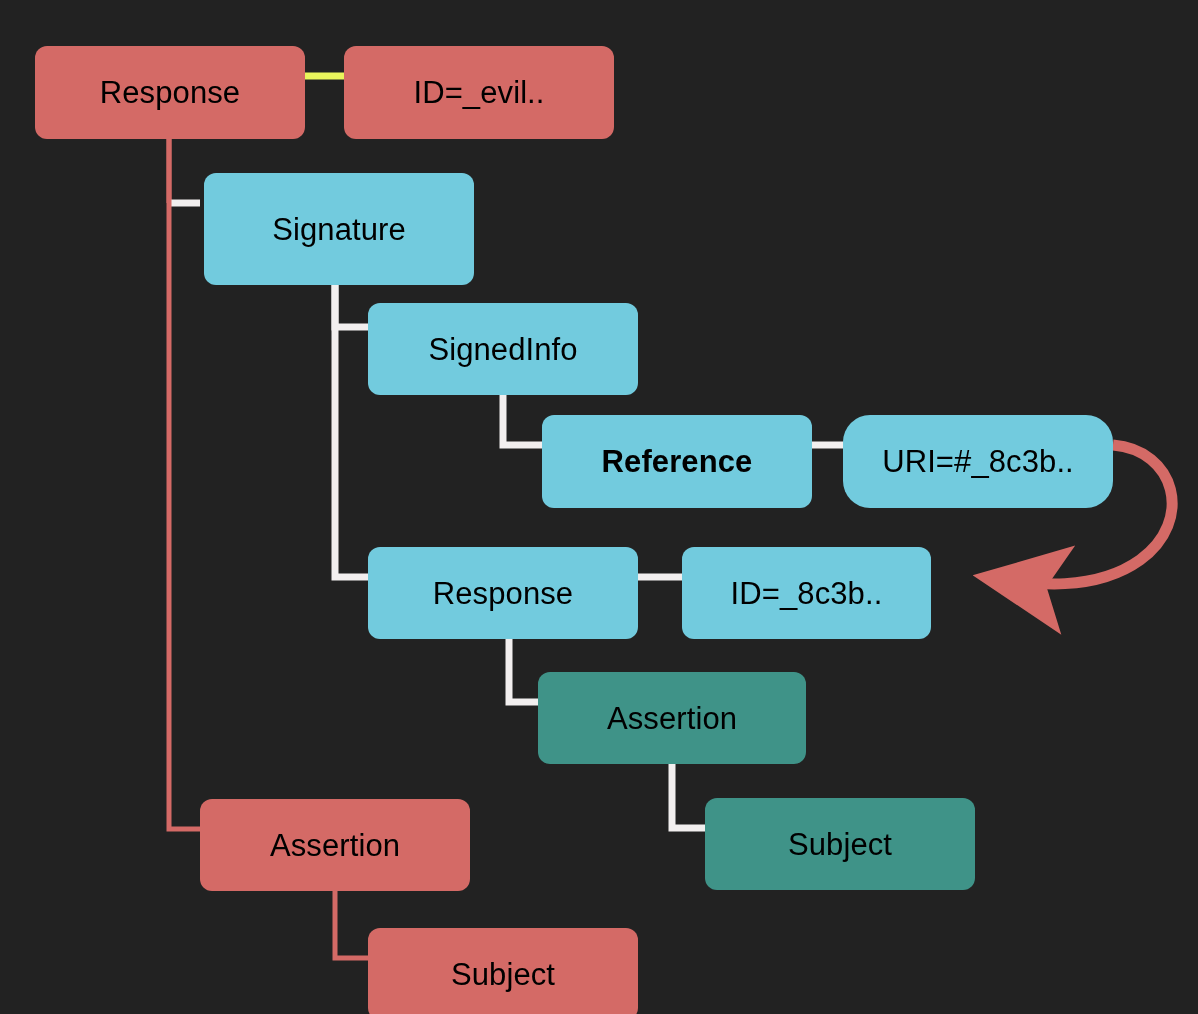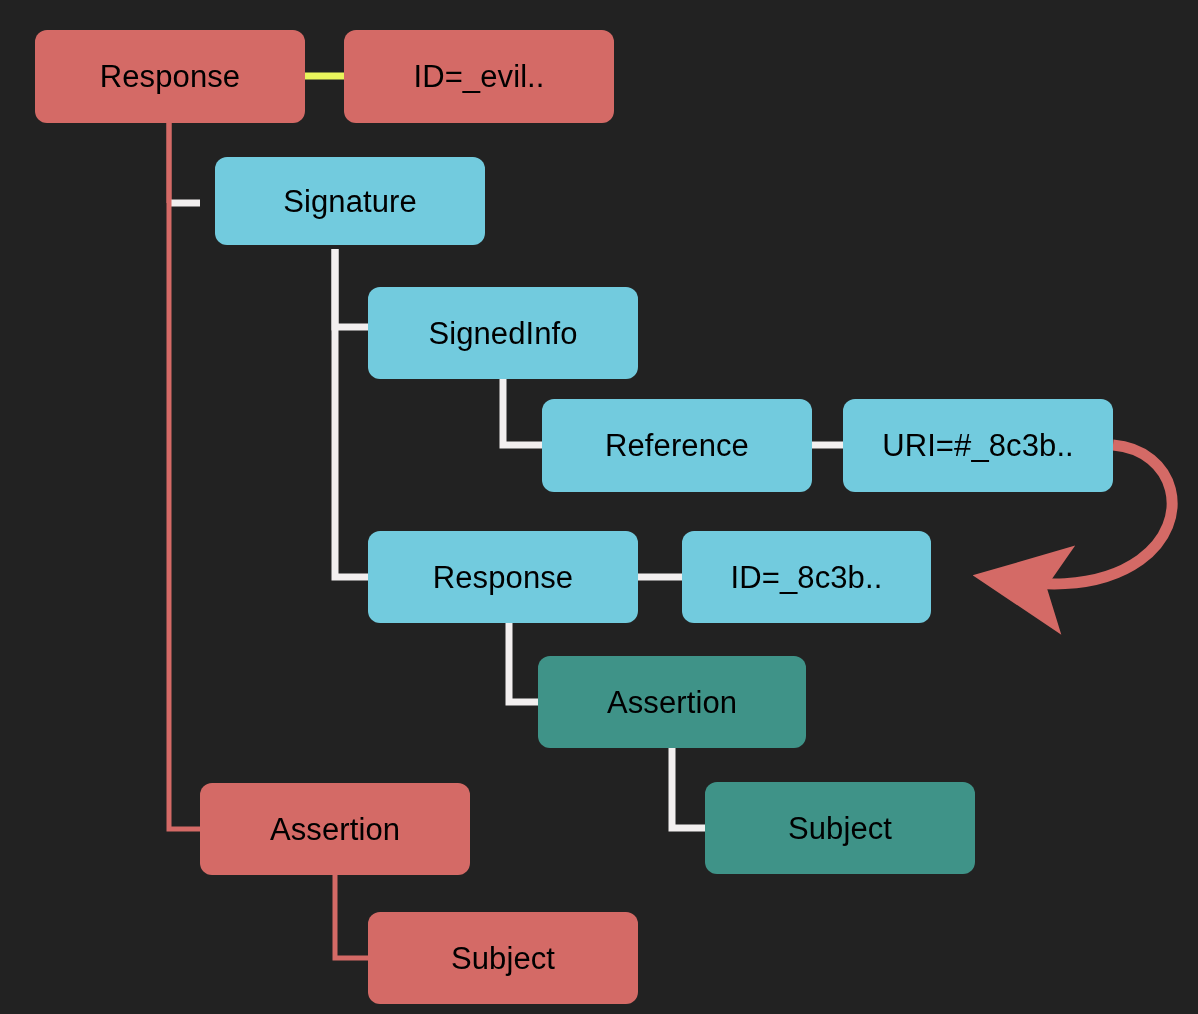--- a/index.html
+++ b/index.html
@@ -29,20 +29,21 @@
     align-items: center;
     justify-content: center;
     border-radius: 12px;
     color: #000000;
     font-size: 31px;
     line-height: 1;
     letter-spacing: 0.1px;
     white-space: nowrap;
     z-index: 3;
     user-select: none;
+    margin-top: 16px;
   }
   .node.red   { background: #d46a66; }
   .node.blue  { background: #72cbde; }
   .node.teal  { background: #3f9388; }
 </style>
 </head>
 <body>
 
 <div id="canvas">
 
@@ -80,33 +81,33 @@
   </svg>
 
   <div class="node red" style="left:35px; top:30px; width:270px; height:93px;">
     <span>Response</span>
   </div>
 
   <div class="node red" style="left:344px; top:30px; width:270px; height:93px;">
     <span>ID=_evil..</span>
   </div>
 
-  <div class="node blue" style="left:215px; top:157px; width:270px; height:88px;">
+  <div class="node blue" style="left:204px; top:157px; width:270px; height:112px;">
     <span>Signature</span>
   </div>
 
   <div class="node blue" style="left:368px; top:287px; width:270px; height:92px;">
     <span>SignedInfo</span>
   </div>
 
-  <div class="node blue" style="left:542px; top:399px; width:270px; height:93px;">
+  <div class="node blue" style="left:542px; top:399px; width:270px; height:93px;font-weight:bold;">
     <span>Reference</span>
   </div>
 
-  <div class="node blue" style="left:843px; top:399px; width:270px; height:93px;">
+  <div class="node blue" style="left:843px; top:399px; width:270px; height:93px;border-radius:27px;">
     <span>URI=#_8c3b..</span>
   </div>
 
   <div class="node blue" style="left:368px; top:531px; width:270px; height:92px;">
     <span>Response</span>
   </div>
 
   <div class="node blue" style="left:682px; top:531px; width:249px; height:92px;">
     <span>ID=_8c3b..</span>
   </div>

